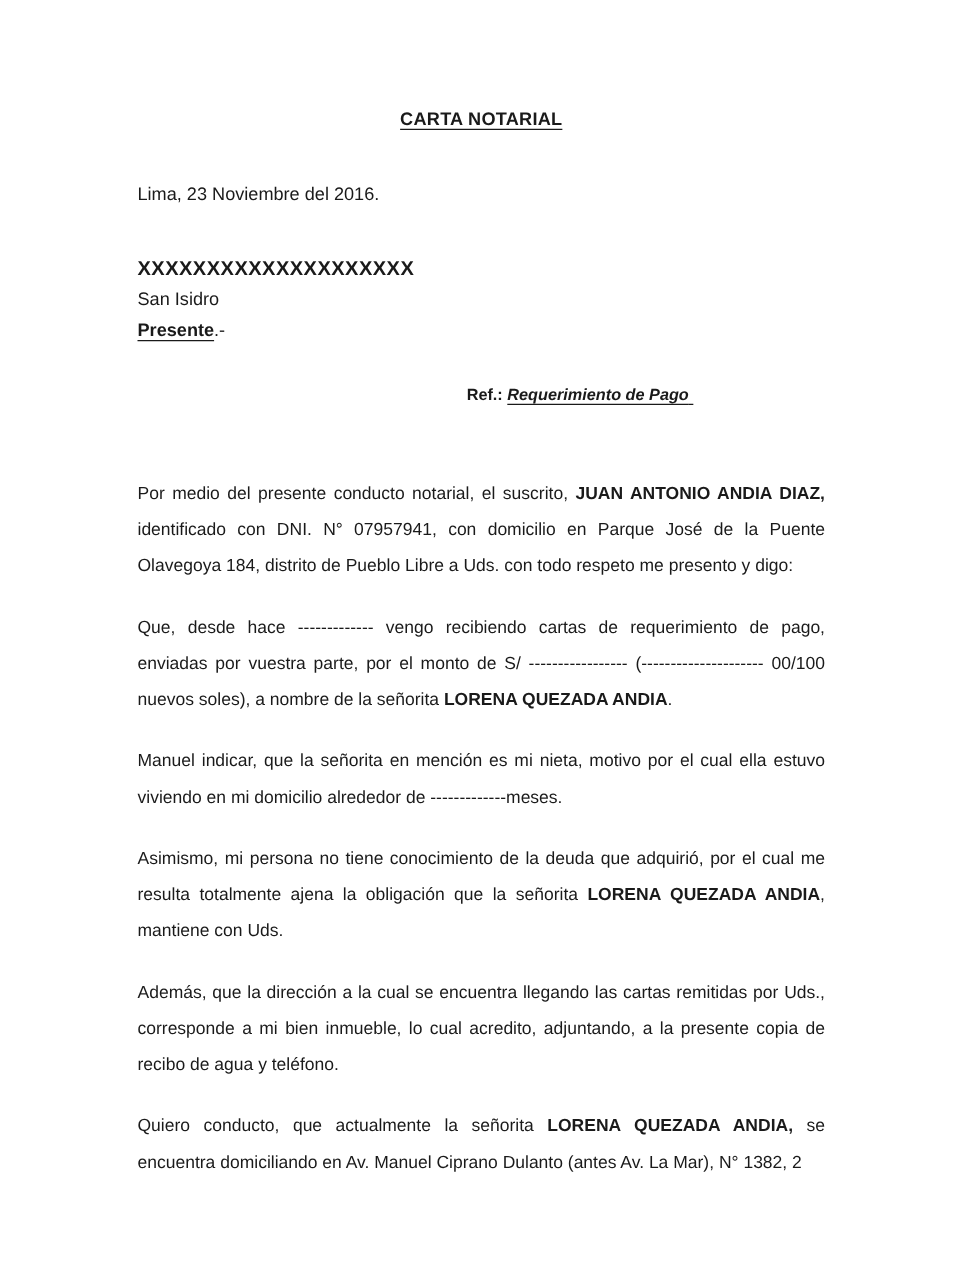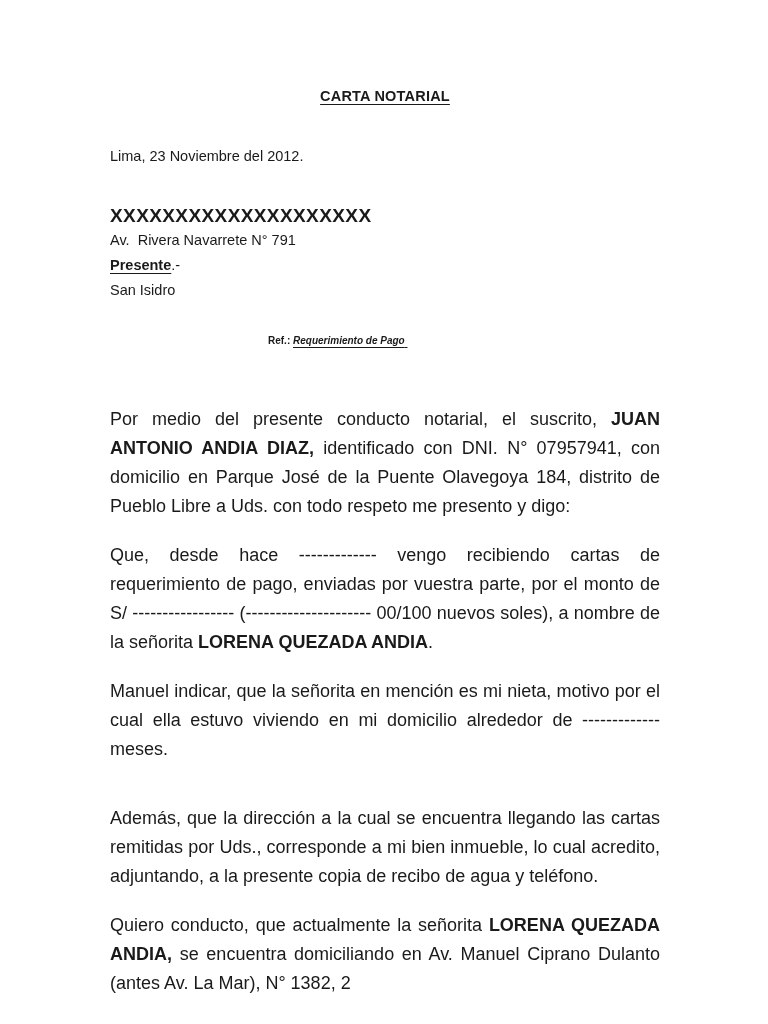--- a/index.html
+++ b/index.html
@@ -53,68 +53,68 @@
   .spacer-30 { height: 30px; }
   .spacer-34 { height: 34px; }
   .spacer-20 { height: 20px; }
 
   .addr-block .line { line-height: 25px; }
 
   .bold { font-weight: bold; }
   .bold-x {
     font-weight: bold;
     letter-spacing: 0.4px;
-    font-size: 19px;
+    font-size: 16px;
   }
   .u { text-decoration: underline; text-underline-offset: 2.5px; }
   .bi {
     font-weight: bold;
     font-style: italic;
     text-decoration: underline;
     text-underline-offset: 2.5px;
   }
 
   .ref-line {
-    font-size: 10px;
+    font-size: 13px;
     line-height: 25px;
     margin: 0;
     padding-left: 158px;
+    text-align: center;
   }
 
   .para {
-    font-size: 18px;
+    font-size: 14px;
     line-height: 29px;
     margin: 0;
     text-align: justify;
     text-justify: inter-word;
     white-space: normal;
   }
   .para.last {
     
   }
 </style>
 </head>
 <body>
 
 <div class="page">
   <div class="content">
 
     <div class="doc-title"><span class="ttl">CARTA NOTARIAL</span></div>
 
     <div class="spacer-40"></div>
 
-    <p class="line">Lima, 23 Noviembre del 2012.</p>
+    <p class="line">Lima, 23 Noviembre del 2016.</p>
 
     <div class="spacer-34"></div>
 
     <div class="addr-block">
       <p class="line bold-x">XXXXXXXXXXXXXXXXXXXX</p>
-      <p class="line">Av.  Rivera Navarrete N° 791</p>
+      <p class="line">San Isidro</p>
       <p class="line"><span class="bold u">Presente</span><span>.-</span></p>
-      <p class="line">San Isidro</p>
     </div>
 
     <div class="spacer-25"></div>
 
     <p class="ref-line"><span class="bold">Ref.:</span><span> </span><span class="bi">Requerimiento de Pago</span><span class="bi">&nbsp;</span></p>
 
     <div class="spacer-22"></div>
 
 
     <div class="spacer-30"></div>
@@ -124,20 +124,21 @@
     <div class="spacer-20"></div>
 
     <p class="para"><span>Que, desde hace ------------- vengo recibiendo cartas de requerimiento de pago, enviadas por vuestra parte,  por el monto de S/ ----------------- (--------------------- 00/100 nuevos soles), a nombre  de la señorita </span><span class="bold">LORENA  QUEZADA ANDIA</span><span>.</span></p>
 
     <div class="spacer-20"></div>
 
     <p class="para"><span>Manuel indicar, que la señorita en mención es mi nieta, motivo por el cual ella estuvo viviendo en mi domicilio alrededor de -------------meses.</span><span class="bold"></span><span></span></p>
 
     <div class="spacer-20"></div>
 
+    <p class="para"><span>Asimismo, mi persona no tiene conocimiento de la deuda que adquirió, por el cual me resulta totalmente ajena la obligación que la señorita </span><span class="bold">LORENA   QUEZADA ANDIA</span><span>, mantiene con Uds.</span></p>
 
     <div class="spacer-20"></div>
 
     <p class="para"><span>Además, que la dirección a la cual se encuentra llegando las cartas remitidas por Uds., corresponde a mi bien inmueble, lo cual acredito, adjuntando, a la presente copia de recibo de agua y teléfono.</span><span class="bold"></span><span></span></p>
 
     <div class="spacer-20"></div>
 
     <p class="para last"><span>Quiero conducto, que actualmente la señorita </span><span class="bold">LORENA    QUEZADA ANDIA,</span><span> se encuentra domiciliando en Av. Manuel Ciprano Dulanto (antes Av. La Mar), N° 1382, 2</span></p>
 
   </div>

